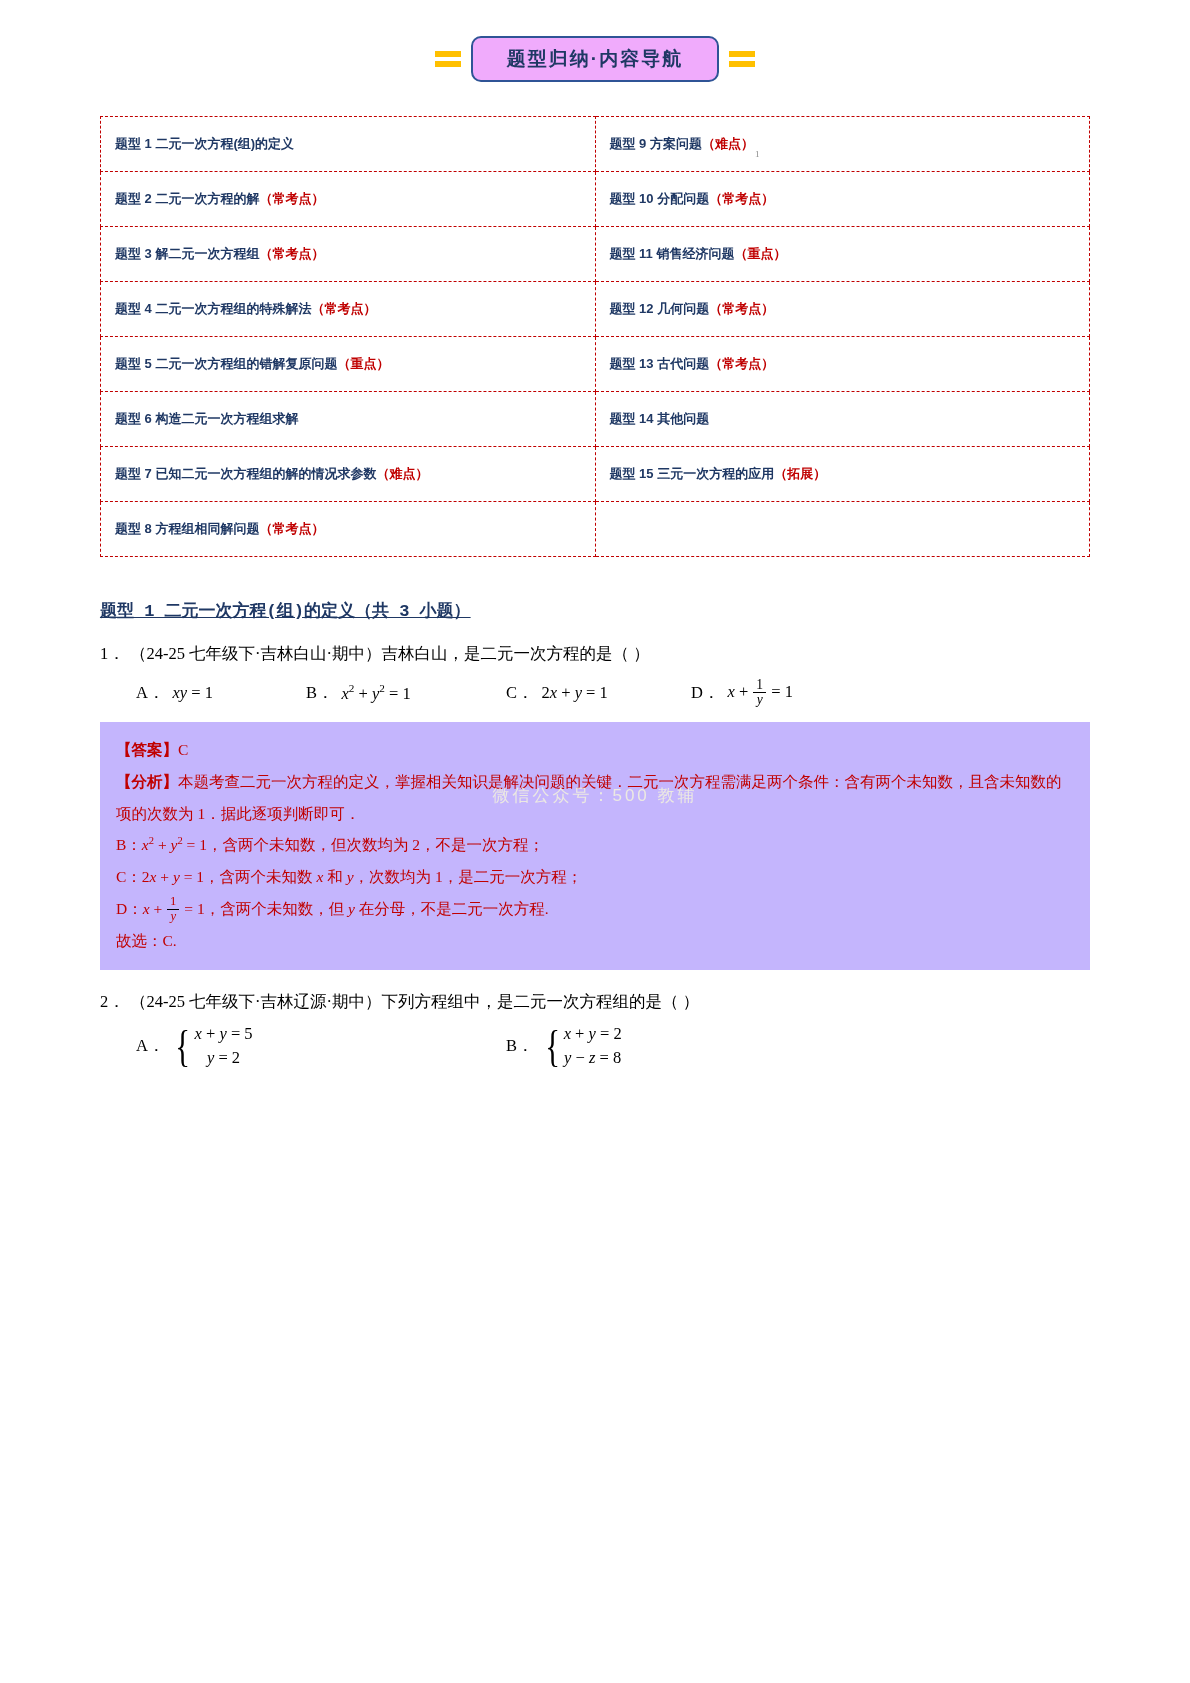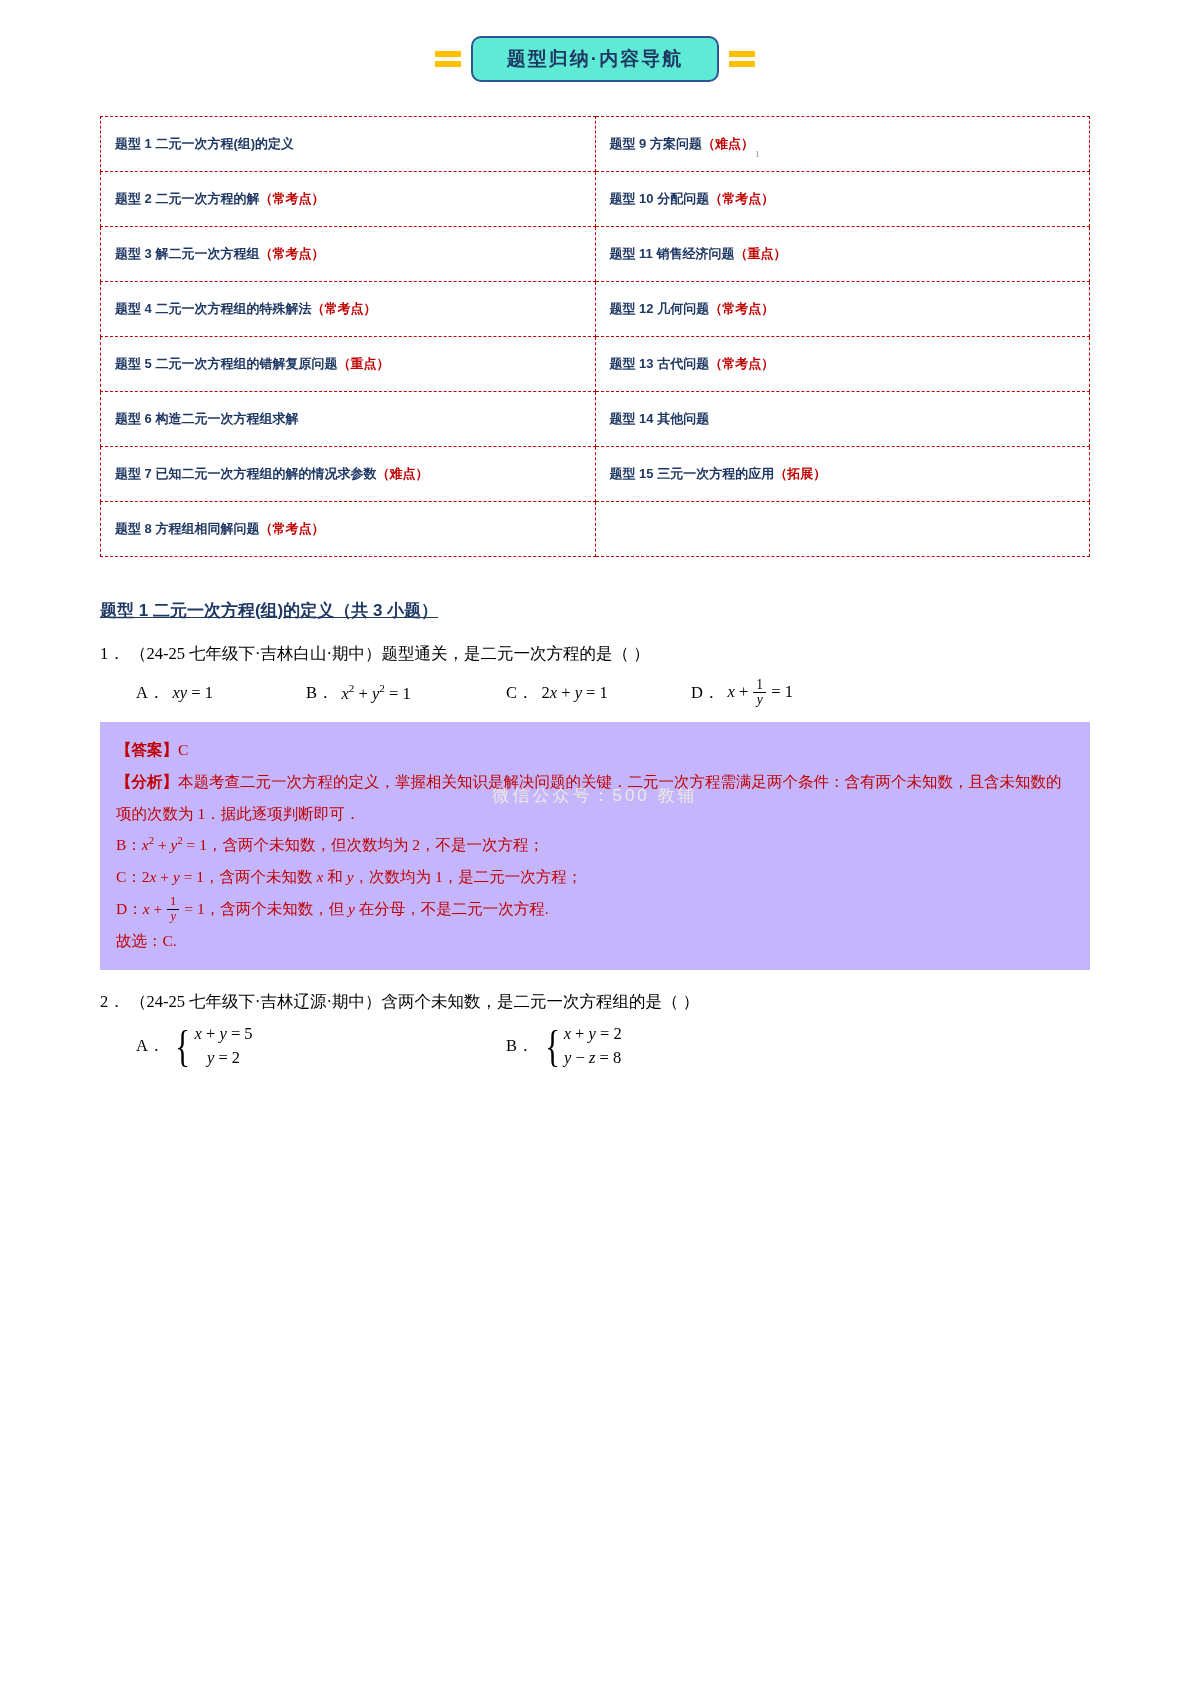--- a/index.html
+++ b/index.html
@@ -52,21 +52,21 @@
   }
   .banner-box {
     border: 2px solid #2f5496;
     border-radius: 10px;
     padding: 8px 34px;
     font-size: 19px;
     font-weight: bold;
     color: #1f3864;
     letter-spacing: 2px;
     font-family: "Liberation Sans", sans-serif;
-    background: #5eead4;
+    background: #f0abfc;
   }
   .banner-bars {
     display: flex;
     flex-direction: column;
     gap: 4px;
     justify-content: center;
   }
   .banner-bars span {
     display: block;
     width: 26px;
@@ -111,21 +111,21 @@
     user-select: none;
   }
 
   
   .section-head {
     margin-top: 42px;
     font-size: 17px;
     font-weight: bold;
     color: #1f3864;
     text-decoration: underline;
-    font-family: Liberation Sans, sans-serif;
+    font-family: Liberation Mono, monospace;
   }
 
   
   .question {
     margin-top: 18px;
     font-size: 16.5px;
     line-height: 1.7;
   }
   .q-line {
     display: flex;
@@ -264,21 +264,21 @@
   </table>
 
 
   <div class="watermark">微信公众号：500 教辅</div>
 
   <div class="section-head">题型 1  二元一次方程(组)的定义（共 3 小题）</div>
 
   <div class="question">
     <div class="q-line">
       <span class="q-num">1．</span>
-      <span class="q-text"><span>（24-25 七年级下·吉林白山·期中）</span><span>题型通关，是二元一次方程的是（    ）</span></span>
+      <span class="q-text"><span>（24-25 七年级下·吉林白山·期中）</span><span>吉林白山，是二元一次方程的是（    ）</span></span>
     </div>
     <div class="choices">
       <div class="choice c1">
           <span class="clab">A．</span>
           <span><span class="mi">xy</span> = 1</span>
         </div>
       <div class="choice c2">
           <span class="clab">B．</span>
           <span><span class="mi">x</span><span class="sup">2</span> + <span class="mi">y</span><span class="sup">2</span> = 1</span>
         </div>
@@ -304,21 +304,21 @@
             <span class="num">1</span>
             <span class="den"><span class="mi">y</span></span>
           </span> = 1，含两个未知数，但 <span class="mi">y</span> 在分母，不是二元一次方程.</p>
       <p>故选：C.</p>
     </div>
   </div>
 
   <div class="question">
     <div class="q-line">
       <span class="q-num">2．</span>
-      <span class="q-text"><span>（24-25 七年级下·吉林辽源·期中）</span><span>含两个未知数，是二元一次方程组的是（    ）</span></span>
+      <span class="q-text"><span>（24-25 七年级下·吉林辽源·期中）</span><span>下列方程组中，是二元一次方程组的是（    ）</span></span>
     </div>
     <div class="choices" style="margin-top:6px;">
       <div class="choice" style="width:370px;">
         <span class="clab">A．</span>
         <span class="sys">
           <span class="brace">{</span>
           <span class="sys-rows">
             <span><span class="mi">x</span> + <span class="mi">y</span> = 5</span>
             <span><span class="mi">y</span> = 2</span>
           </span>

